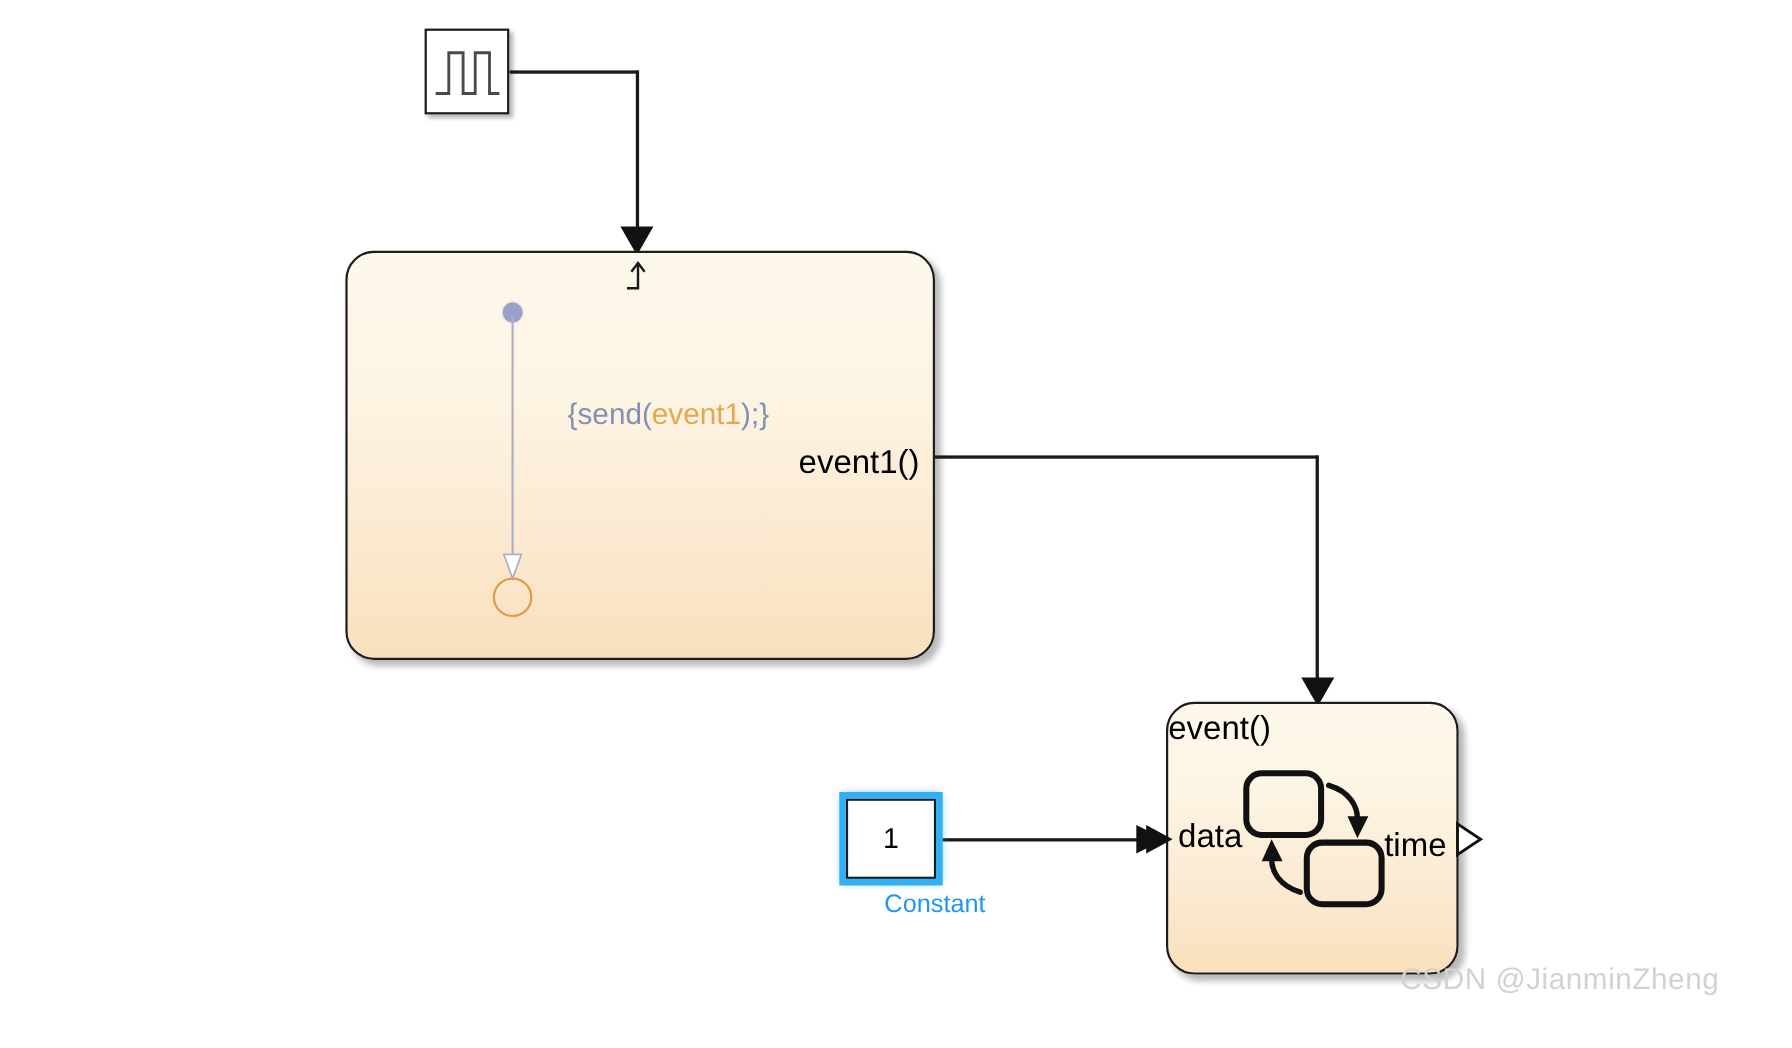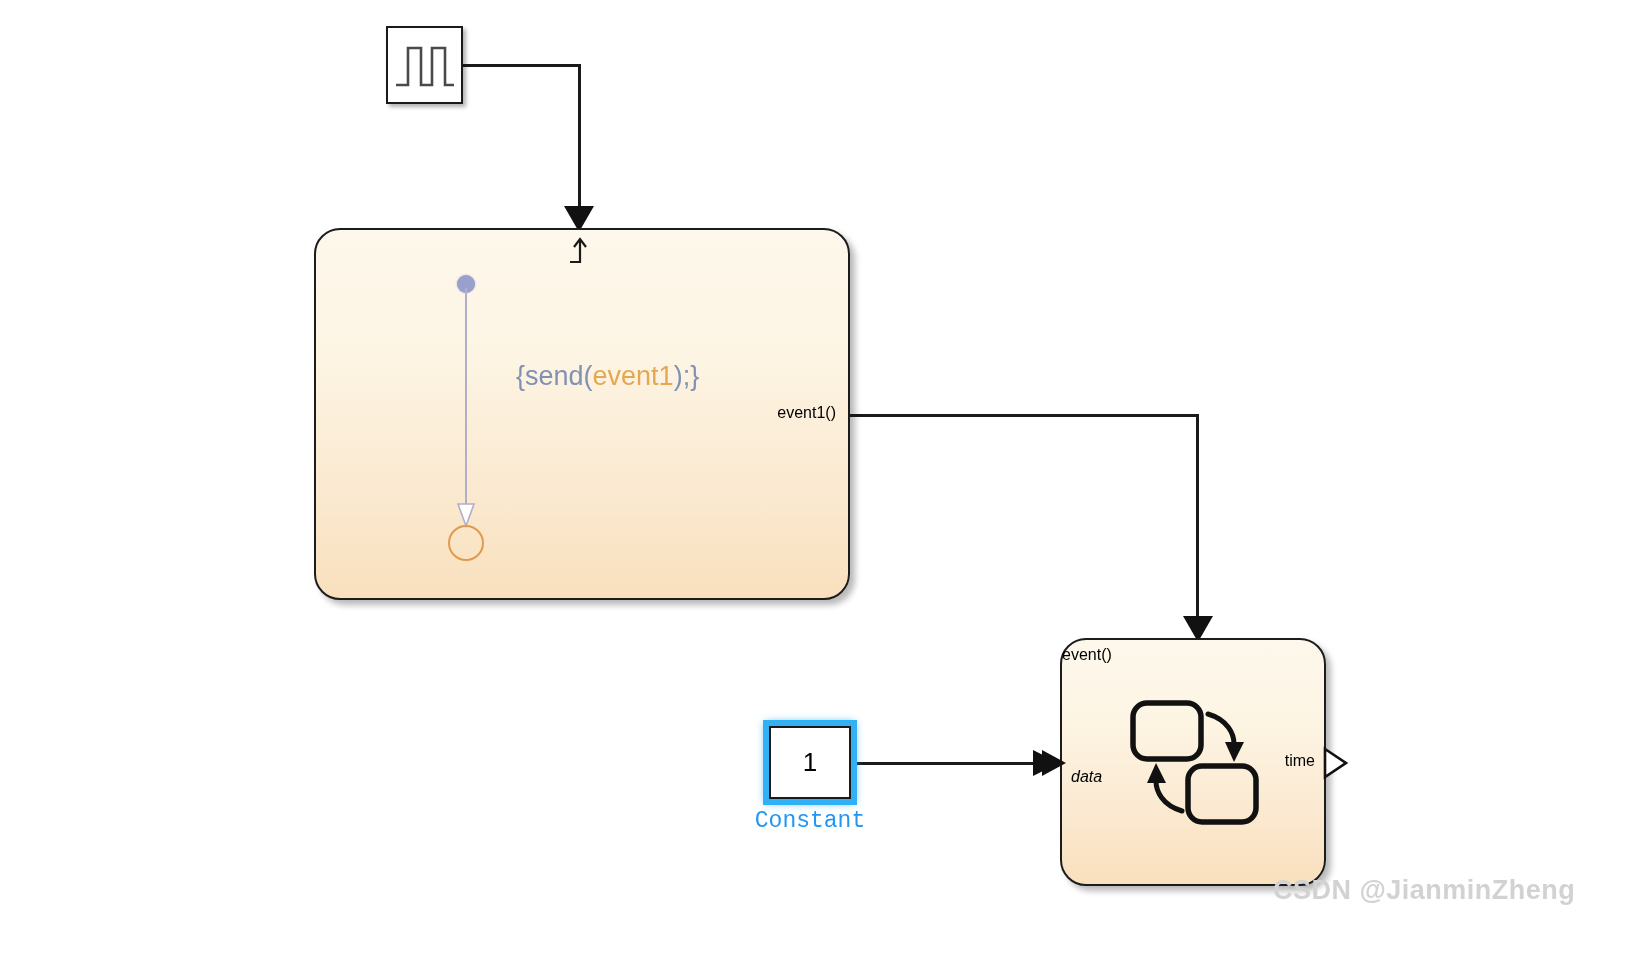--- a/index.html
+++ b/index.html
@@ -48,21 +48,21 @@
   
   .sf-chart {
     box-sizing: border-box;
     border: 2.5px solid #1c1c1c;
     border-radius: 26px;
     background: linear-gradient(to bottom, #fdf8ec 0%, #fdf5e4 32%, #fbead2 68%, #f9e0bd 100%);
     box-shadow: 5px 5px 6px rgba(0,0,0,0.28);
   }
   .sf-port-label {
     position: absolute;
-    font-size: 16px;
+    font-size: 30px;
     color: #000000;
     white-space: nowrap;
   }
 
   
   .wire-h, .wire-v {
     background: #1a1a1a;
   }
   .wire-h { height: 2.5px; }
   .wire-v { width: 2.5px; }
@@ -91,21 +91,20 @@
     color: #8091b5;
   }
   .action-text .ev { color: #e3a851; }
 
   .watermark {
     position: absolute;
     font-size: 27px;
     color: #d2d2d2;
     white-space: nowrap;
     letter-spacing: 0.5px;
-    font-weight: bold;
   }
   svg { display: block; overflow: visible; }
 </style>
 </head>
 <body>
 
 <div id="canvas">
 
   <div class="abs wire-h" style="left:463px; top:64px; width:117px;"></div>
   <div class="abs wire-v" style="left:578px; top:64px; height:146px;"></div>
@@ -145,27 +144,27 @@
   </svg>
 
   <div class="abs wire-h" style="left:851px; top:762px; width:184px;"></div>
   <svg class="abs" style="left:1033px; top:750px;" width="26" height="26" viewBox="0 0 26 26">
     <polygon points="0,0 26,13 0,26" fill="#111111"></polygon>
   </svg>
 
   <div class="abs sl-block selected" style="left:769px; top:726px; width:82px; height:73px;">
     <div class="block-value">1</div>
   </div>
-  <div class="abs block-label" style="left:720px; top:808px; width:180px; color:#2196f3;font-family:Liberation Mono, monospace;">Constant</div>
+  <div class="abs block-label" style="left:760px; top:808px; width:180px; color:#2196f3;">Constant</div>
 
   <div class="abs sf-chart" style="left:1060px; top:638px; width:266px; height:248px;">
 
     <div class="sf-port-label" style="left:0; right:0; top:6px; text-align:left;">event()</div>
 
-    <div class="sf-port-label" style="left:9px; top:128px;font-style:italic;">data</div>
+    <div class="sf-port-label" style="left:9px; top:104px;">data</div>
 
     <div class="sf-port-label" style="right:9px; top:112px;text-align:right;">time</div>
 
     <svg class="abs" style="left:68px; top:60px;" width="132" height="126" viewBox="0 0 132 126">
       <rect x="3" y="3" width="68" height="56" rx="14" ry="14" fill="none" stroke="#111111" stroke-width="5.5"></rect>
       <rect x="58" y="66" width="68" height="56" rx="14" ry="14" fill="none" stroke="#111111" stroke-width="5.5"></rect>
       <path d="M 78 14 C 98 20 104 34 104 44" fill="none" stroke="#111111" stroke-width="5" stroke-linecap="round"></path>
       <polygon points="95,42 114,42 104,62" fill="#111111"></polygon>
       <path d="M 52 111 C 32 105 26 91 26 81" fill="none" stroke="#111111" stroke-width="5" stroke-linecap="round"></path>
       <polygon points="17,83 36,83 26,63" fill="#111111"></polygon>

